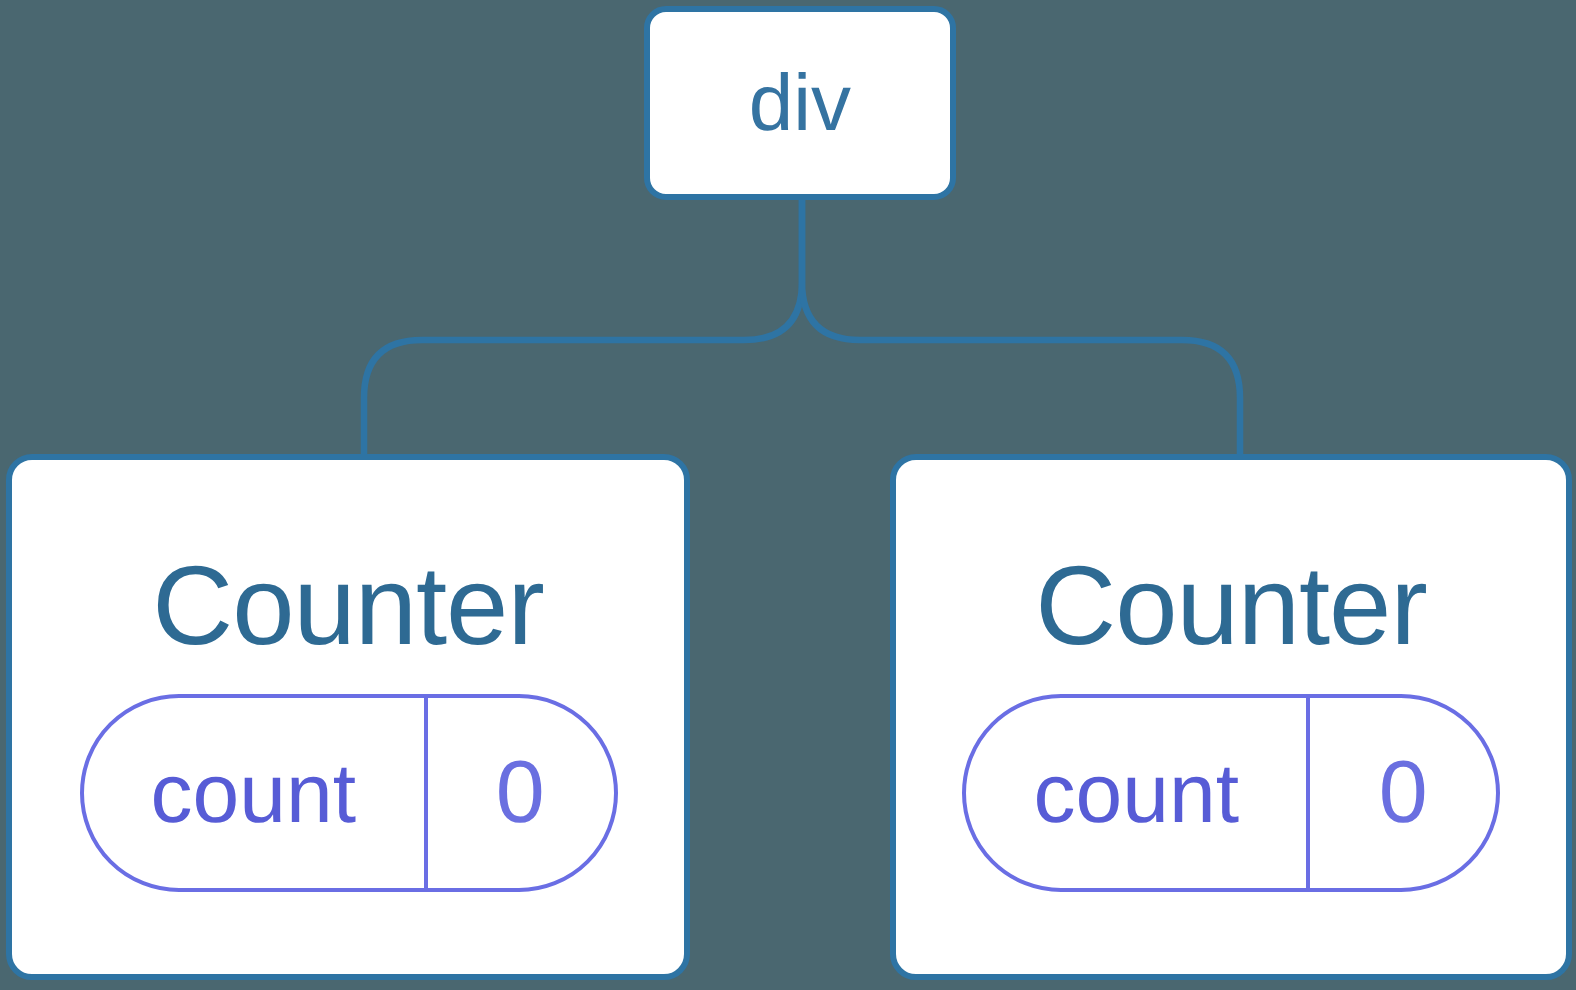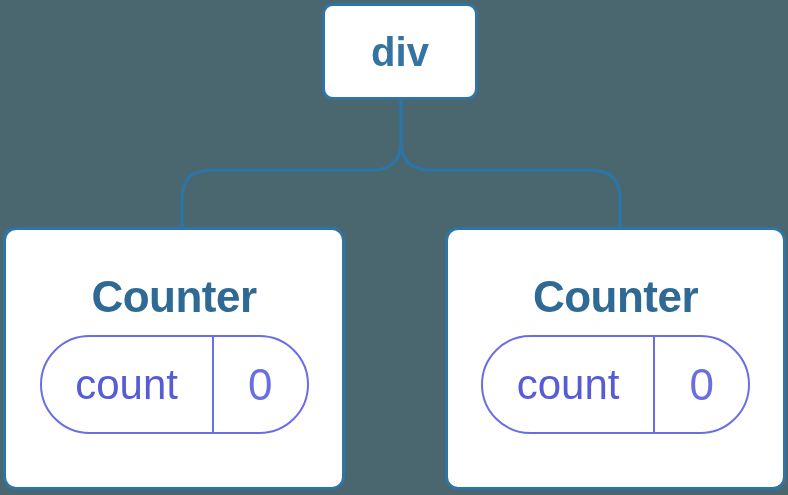--- a/index.html
+++ b/index.html
@@ -42,43 +42,43 @@
     width: 156px; height: 97px;
     background: var(--card-bg);
     border: 3px solid var(--edge);
     border-radius: 11px;
     display: flex;
     align-items: center;
     justify-content: center;
   }
   .root-label {
     font-size: 40px;
-    font-weight: 700;
+    font-weight: 400;
     color: var(--root-label);
     line-height: 1;
   }
 
   .card {
     position: absolute;
     top: 227px;
     height: 263px;
     background: var(--card-bg);
     border: 3px solid var(--edge);
     border-radius: 13px;
     display: flex;
     flex-direction: column;
     align-items: center;
   }
   .card.left  { left: 3px;   width: 342px; }
   .card.right { left: 445px; width: 341px; }
 
   .card-title {
     margin-top: 45px;
-    font-size: 44px;
-    font-weight: 700;
+    font-size: 56px;
+    font-weight: 400;
     color: var(--title);
     line-height: 1;
     letter-spacing: -0.5px;
   }
 
   .pill {
     margin-top: 16px;
     width: 269px;
     height: 99px;
     border: 2.5px solid var(--pill-border);

